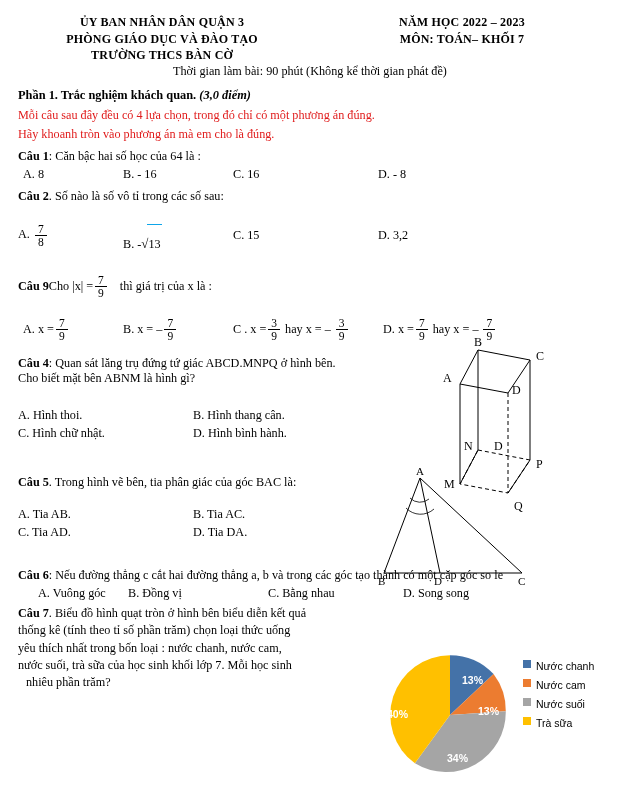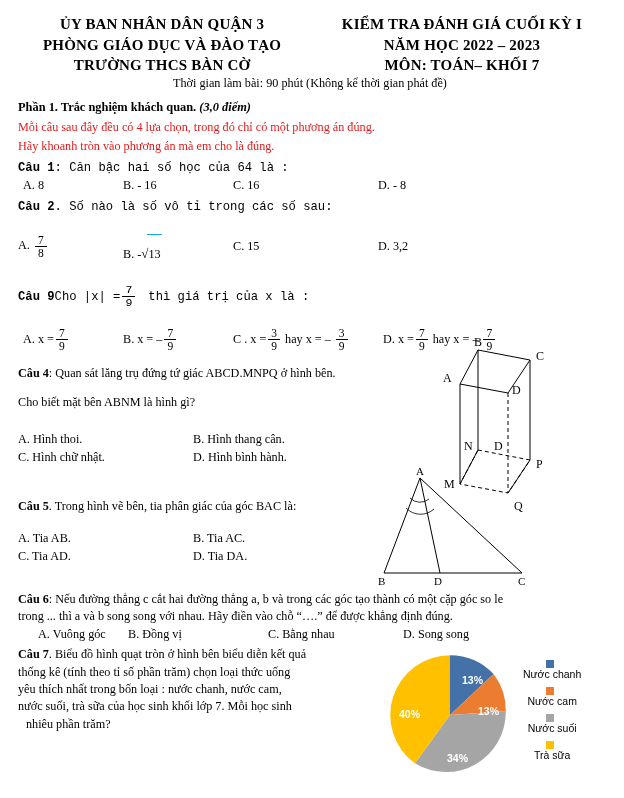--- a/index.html
+++ b/index.html
@@ -13,63 +13,62 @@
     position:relative;
     overflow:hidden;
   }
   .page { position:relative; width:624px; height:798px; padding: 14px 18px 0 18px; }
 
   
   .hdr { display:flex; justify-content:space-between; align-items:flex-start; }
   .hdr-left { width:49%; text-align:center; line-height:1.38; }
   .hdr-right { width:49%; text-align:center; line-height:1.38; }
   .hdr b, .bold { font-weight:bold; }
-  .hdr-left div, .hdr-right div { font-weight:bold; font-size:15px; letter-spacing:.2px;}
+  .hdr-left div, .hdr-right div { font-weight:bold; font-size:12px; letter-spacing:.2px;}
   .time-wrap { text-align:center; padding-right:4px; }
 
   
   .sec { margin-top:9px; font-size:12.4px; }
   .red { color:#e01b1b; }
   .it { font-style:italic; }
-  .q { margin-top:7px;font-family:Liberation Mono, monospace; }
+  .q { margin-top:7px; }
   .qlabel { font-weight:bold; }
 
   
   .frac { display:inline-block; vertical-align:middle; text-align:center; line-height:1.05; margin:0 2px; }
   .frac .num { display:block; padding:0 3px; font-size:11.5px; }
   .frac .den { display:block; border-top:1px solid #000; padding:0 3px; font-size:11.5px; }
   .sqrt { display:inline-block; }
   .sqrt .rad { font-size:13px; }
   .sqrt .bar { border-top:1px solid #0ea5e9; padding:12px 1px; display:inline-block; margin-left:-1px;margin-top:16px;}
 
   .row { display:flex; }
 
   
   .abs { position:absolute; }
 
   
   .legend { font-size:10.5px; font-family:"Liberation Sans", sans-serif; }
-  .legend div { display:flex; align-items:center; margin-bottom:7px;flex-direction:column; }
+  .legend div { display:flex; align-items:flex-start; margin-bottom:7px; }
   .legend i { width:8px; height:8px; display:inline-block; margin-right:5px; }
 
   .pct { position:absolute; color:#fff; font-family:"Liberation Sans", sans-serif; font-weight:bold; font-size:10.5px; }
 </style>
 </head>
 <body>
 
 <div class="page">
 
   <div class="hdr">
     <div class="hdr-left">
       <div>ỦY BAN NHÂN DÂN QUẬN 3</div>
       <div>PHÒNG GIÁO DỤC VÀ ĐÀO TẠO</div>
       <div>TRƯỜNG THCS BÀN CỜ</div>
     </div>
     <div class="hdr-right">
-      <div>KIỂM TRA ĐÁNH GIÁ CUỐI KỲ I</div>
       <div>NĂM HỌC 2022 – 2023</div>
       <div>MÔN: TOÁN– KHỐI 7</div>
     </div>
   </div>
   <div class="time-wrap">
     <span>Thời gian làm bài: 90 phút (Không kể thời gian phát đề)</span>
   </div>
 
   <div class="sec">
     <span class="bold">Phần 1. Trắc nghiệm khách quan.</span>
@@ -151,21 +150,21 @@
       <span style="margin:0 3px">hay x = –</span>
       <span class="frac">
           <span class="num">7</span>
           <span class="den">9</span>
         </span>
     </div>
   </div>
 
   <div style="margin-top:14px; width:360px">
     <span class="qlabel">Câu 4</span><span>: Quan sát lăng trụ đứng tứ giác ABCD.MNPQ  ở hình bên.</span>
-    <div style="margin-top:14px">Cho biết mặt bên ABNM là hình gì?</div>
+    <div style="margin-top:0">Cho biết mặt bên ABNM là hình gì?</div>
   </div>
   <div class="row" style="margin-top:22px; width:360px">
     <div style="width:175px">A. Hình thoi.</div>
     <div>B. Hình thang cân.</div>
   </div>
   <div class="row" style="margin-top:3px; width:360px">
     <div style="width:175px">C. Hình chữ nhật.</div>
     <div>D. Hình bình hành.</div>
   </div>
 
@@ -211,21 +210,20 @@
     <path d="M38,30 A14,14 0 0 0 57,31" fill="none" stroke="#000" stroke-width="0.8"></path>
     <path d="M34,40 A20,20 0 0 0 62,41" fill="none" stroke="#000" stroke-width="0.8"></path>
     <text x="44" y="7" font-size="11" font-family="Liberation Serif, serif">A</text>
     <text x="6" y="117" font-size="11" font-family="Liberation Serif, serif">B</text>
     <text x="62" y="117" font-size="11" font-family="Liberation Serif, serif">D</text>
     <text x="146" y="117" font-size="11" font-family="Liberation Serif, serif">C</text>
   </svg>
 
   <div style="margin-top:28px">
     <span class="qlabel">Câu 6</span><span>: Nếu đường thẳng c cắt hai đường thẳng a, b và trong các góc tạo thành có một cặp góc so le</span>
-    <div style="margin-top:2px">trong ... thì a và b song song với nhau. Hãy điền vào chỗ “….” để được khẳng định đúng.</div>
   </div>
   <div class="row" style="margin-top:3px">
     <div style="width:110px; padding-left:20px">A.  Vuông góc</div>
     <div style="width:140px">B. Đồng vị</div>
     <div style="width:135px">C. Bằng nhau</div>
     <div>D. Song song</div>
   </div>
 
   <div style="margin-top:4px; width:350px; line-height:1.42">
     <span class="qlabel">Câu 7</span><span>. Biểu đồ hình quạt tròn ở hình bên biểu diễn kết quả</span>
@@ -242,21 +240,21 @@
 
       <path d="M50,50 L83.5,18.5 A46,46 0 0 1 92.9,47.1 Z" fill="#ec7c30"></path>
 
       <path d="M50,50 L92.9,47.1 A46,46 0 0 1 23,87.2 Z" fill="#a5a5a5"></path>
 
       <path d="M50,50 L23,87.2 A46,46 0 0 1 50,4 Z" fill="#ffc000"></path>
     </svg>
     <span class="pct" style="left:77px; top:24px">13%</span>
     <span class="pct" style="left:93px; top:55px">13%</span>
     <span class="pct" style="left:62px; top:102px">34%</span>
-    <span class="pct" style="left:14px; top:58px">40%</span>
+    <span class="pct" style="left:2px; top:58px">40%</span>
   </div>
 
   <div class="abs legend" style="left:523px; top:660px;">
     <div>
       <i style="background:#4472a8"></i>
       <span>Nước chanh</span>
     </div>
     <div>
       <i style="background:#ec7c30"></i>
       <span>Nước cam</span>

